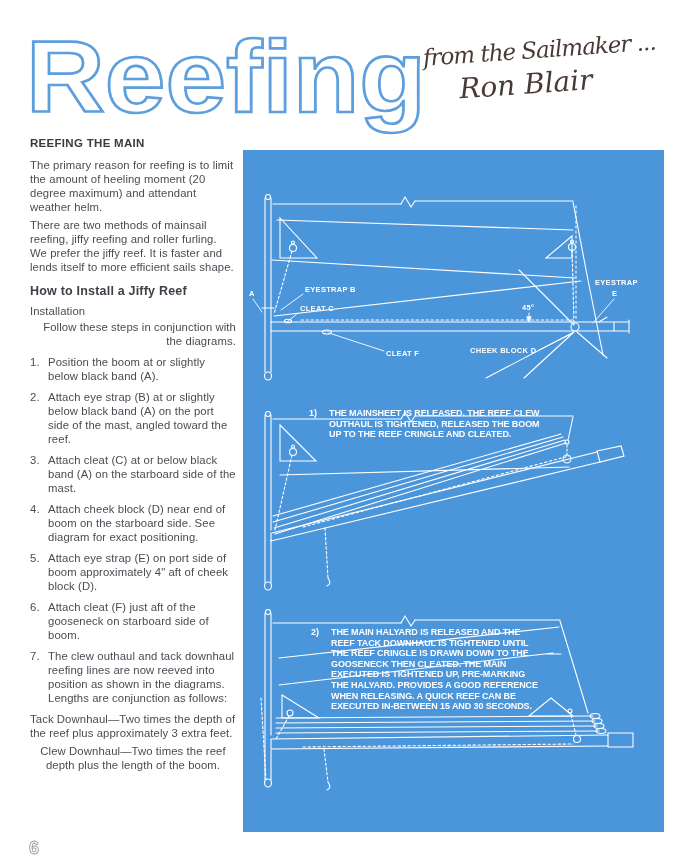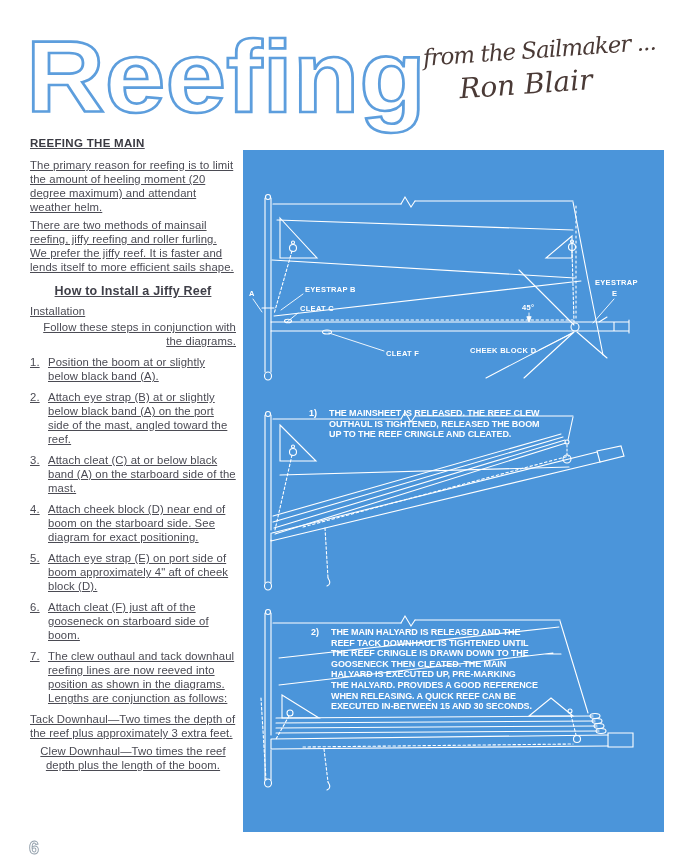--- a/index.html
+++ b/index.html
@@ -12,30 +12,29 @@
   .byline{
     position:absolute;left:424px;top:36px;width:252px;
     transform:rotate(-4deg);color:#4a3a36;
     font-family:"DejaVu Serif",serif;font-style:italic;
   }
   .byline .l1{font-size:23px;letter-spacing:-1px;white-space:nowrap;}
   .byline .l2{font-size:28px;margin-left:34px;margin-top:4px;letter-spacing:0;}
   
   .col{
     position:absolute;left:30px;top:136px;width:206px;
-    color:#4b4b54;font-size:11.3px;line-height:14px;letter-spacing:.1px;text-decoration:underline;
+    color:#4b4b54;font-size:11.3px;line-height:14px;letter-spacing:.1px;
   }
   .col h1{
     font-size:11.5px;font-weight:bold;color:#3a3a42;margin:0 0 8px 0;
     letter-spacing:.3px;
   }
   .col h2{
     font-size:12.5px;font-weight:bold;color:#3f3f48;margin:10px 0 0 0;
     letter-spacing:.2px;
-    text-align:center;
   }
   .col p{margin:4px 0 0 0;}
   .col .plain{margin:6px 0 0 0;}
   .col .intro{margin:2px 0 0 0;text-align:right;}
   .steps{margin:7px 0 0 0;padding:0;}
   .step{display:flex;margin:0 0 7px 0;}
   .step .num{width:18px;flex:none;}
   .step .txt{flex:1;}
   .tack{margin-top:13px;}
   .clew{margin-top:4px;text-align:center;}
@@ -269,19 +268,19 @@
     </span>
   </div>
 
   <div class="cap cap2">
     <span class="capnum">2)</span>
     <span>
       <span class="capline">THE MAIN HALYARD IS RELEASED AND THE</span>
       <span class="capline">REEF TACK DOWNHAUL IS TIGHTENED UNTIL</span>
       <span class="capline">THE REEF CRINGLE IS DRAWN DOWN TO THE</span>
       <span class="capline">GOOSENECK THEN CLEATED. THE MAIN</span>
-      <span class="capline">HALYARD IS EXECUTED UP, PRE-MARKING</span>
+      <span class="capline">EXECUTED IS TIGHTENED UP, PRE-MARKING</span>
       <span class="capline">THE HALYARD. PROVIDES A GOOD REFERENCE</span>
       <span class="capline">WHEN RELEASING. A QUICK REEF CAN BE</span>
       <span class="capline">EXECUTED IN-BETWEEN 15 AND 30 SECONDS.</span>
     </span>
   </div>
 </div>
 
 </body></html>

